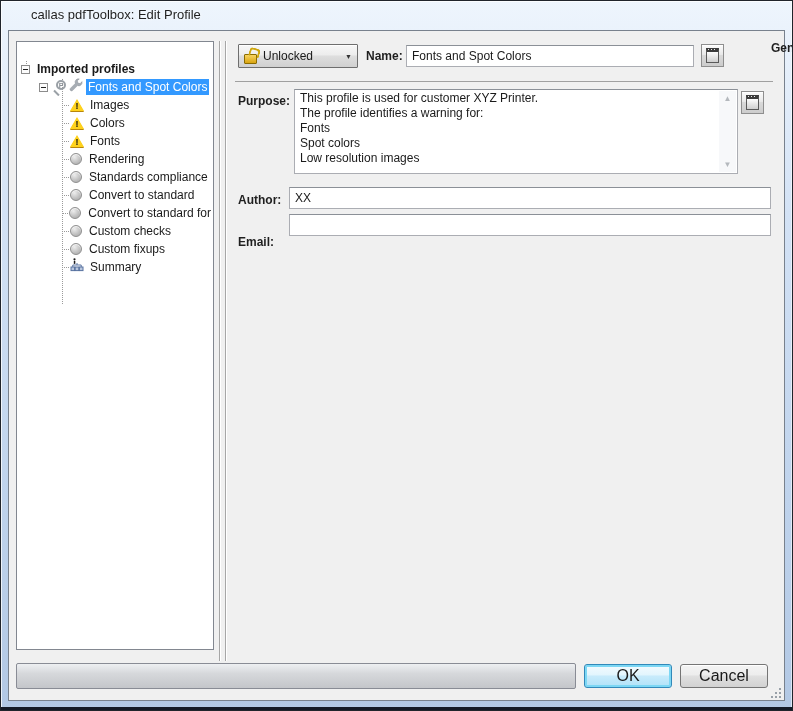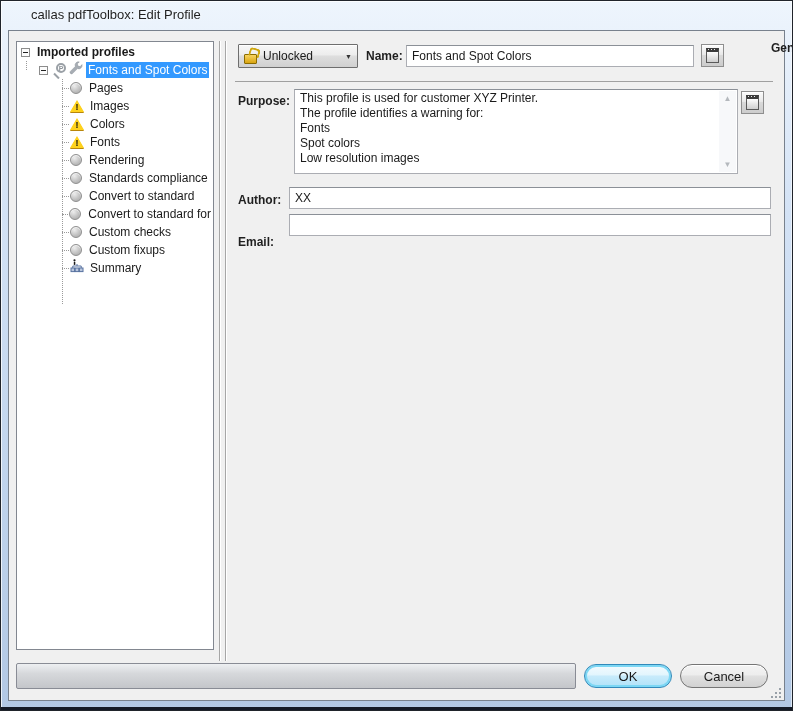--- a/index.html
+++ b/index.html
@@ -19,21 +19,21 @@
 
   .client {
     position:absolute; top:29px; left:7px; right:7px; bottom:9px;
     background:#f0f0f0; border:1px solid #7b8violet;
     border:1px solid #78818d;
   }
 
   
   .tree-panel {
     position:absolute; left:7px; top:10px; width:198px; height:609px;
-    background:#ffffff; border:1px solid #828790; overflow:hidden; padding-top:1px;
+    background:#ffffff; border:1px solid #828790; overflow:hidden; padding-top:18px;
   }
   .tree-row { position:relative; height:18px; display:flex; align-items:center; white-space:nowrap; overflow:hidden; }
   .tree-label { font-size:12px; color:#1a1a1a; padding:1px 2px; }
   .tree-row.root { padding-left:4px; }
   .tree-row.root .tree-label { font-weight:bold; }
   .tree-row.profile { padding-left:22px; }
   .tree-row.child { padding-left:45px; }
   .tree-row.child::before { content:''; width:7px; border-top:1px dotted #9a9a9a; margin-right:1px; }
   .sel { background:#3399ff; color:#ffffff; }
 
@@ -127,22 +127,22 @@
   .author-label { left:3px; top:152px; }
   .author-input { left:54px; top:146px; width:482px; height:22px; }
   .email-label { left:3px; top:194px; }
   .email-input { left:54px; top:173px; width:482px; height:22px; }
 
   
   .progress-bar { position:absolute; left:7px; top:632px; width:560px; height:26px;
     border:1px solid #898c95; border-radius:2px;
     background:linear-gradient(180deg,#eef0f2,#d6d8db 40%,#c4c6ca); }
 
-  .btn { position:absolute; top:633px; width:88px; height:24px; font-size:13px; color:#1a1a1a;
-    border-radius:12px; cursor:default; font-family:"Liberation Sans", sans-serif; }
+  .btn { position:absolute; top:633px; width:88px; height:24px; font-size:16px; color:#1a1a1a;
+    border-radius:3px; cursor:default; font-family:"Liberation Sans", sans-serif; }
   .ok-btn { left:575px; border:1px solid #3289b9;
     box-shadow:inset 0 0 0 2px #7cd7f4;
     background:linear-gradient(#f4fbfe,#e2f5fd 45%,#c8ebfb 50%,#b0e2f8); }
   .cancel-btn { left:671px; border:1px solid #757575;
     box-shadow:inset 0 1px 0 #ffffff;
     background:linear-gradient(#f4f4f4,#ededed 45%,#e0e0e0 50%,#d2d2d2); }
 
   .grip { position:absolute; right:3px; bottom:2px; width:12px; height:12px; }
   .grip::before { content:''; position:absolute; right:0; bottom:0; width:2px; height:2px; background:#98a0a8;
     box-shadow:-4px 0 0 #98a0a8, 0 -4px 0 #98a0a8, -8px 0 0 #98a0a8, 0 -8px 0 #98a0a8, -4px -4px 0 #98a0a8; }
@@ -173,24 +173,20 @@
           </span>
         <span class="icon-wrench">
           <svg width="14" height="14" viewBox="0 0 16 16">
               <path fill="#a7adb4" stroke="#858b92" stroke-width="0.5" d="M14.9 4.1a3.9 3.9 0 0 1-5.2 4.6L4 14.4a1.8 1.8 0 0 1-2.5-2.5l5.7-5.7a3.9 3.9 0 0 1 4.6-5.2L9.6 3.2l.6 2.6 2.6.6z"></path>
             </svg>
         </span>
         <span class="tree-label sel">Fonts and Spot Colors</span>
       </div>
 
       <div class="tree-row child">
-        <span class="icon-dot"></span>
-        <span class="tree-label">Pages</span>
-      </div>
-      <div class="tree-row child">
         <span class="icon-warn"></span>
         <span class="tree-label">Images</span>
       </div>
       <div class="tree-row child">
         <span class="icon-warn"></span>
         <span class="tree-label">Colors</span>
       </div>
       <div class="tree-row child">
         <span class="icon-warn"></span>
         <span class="tree-label">Fonts</span>

